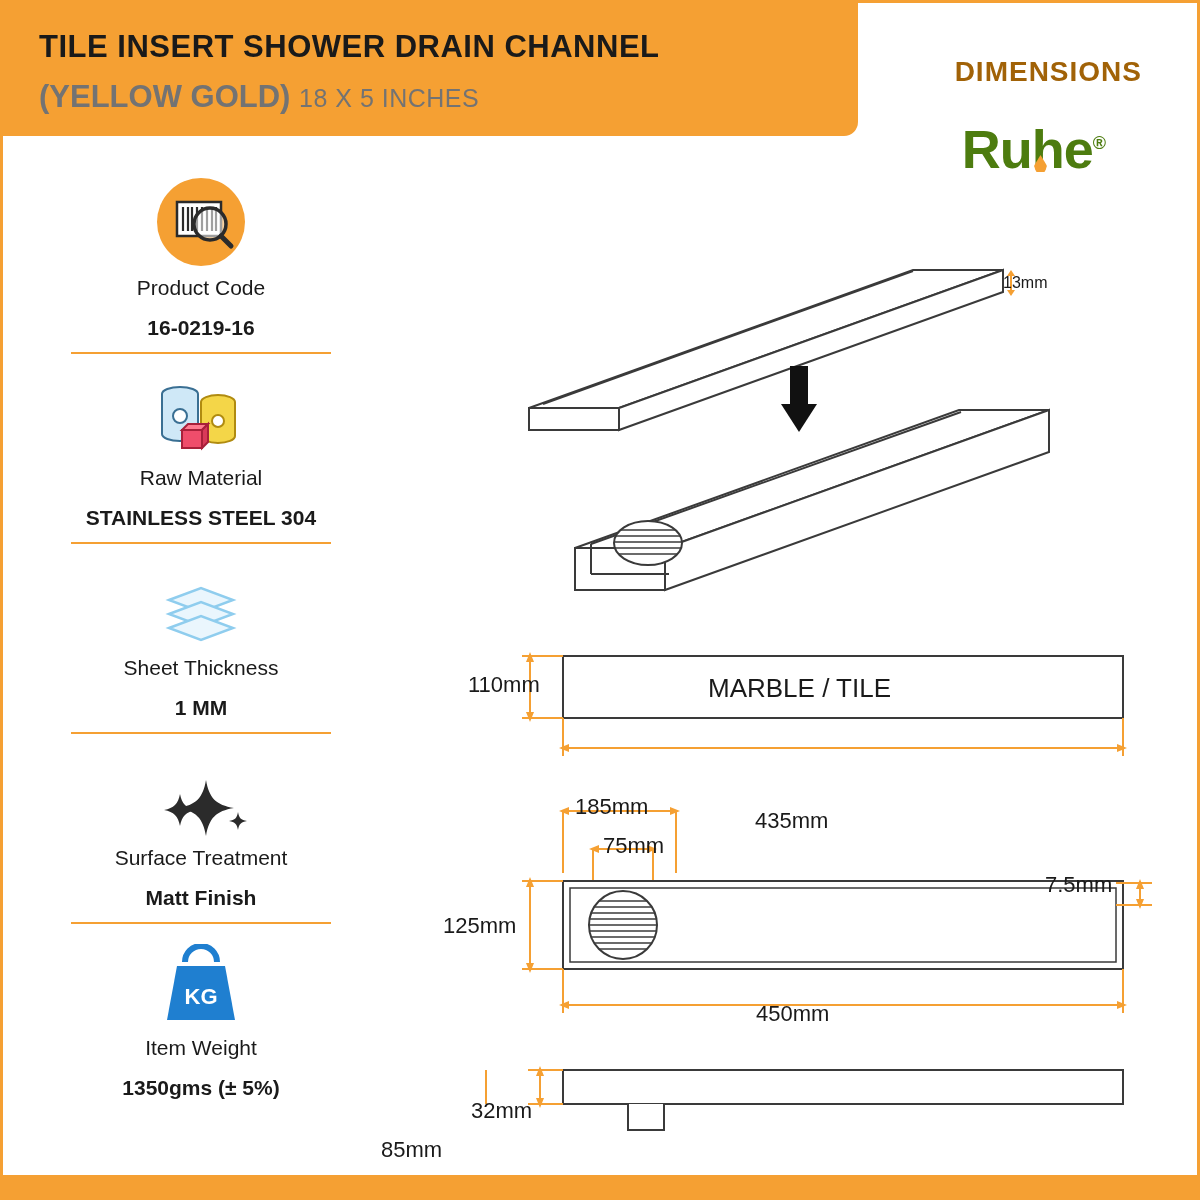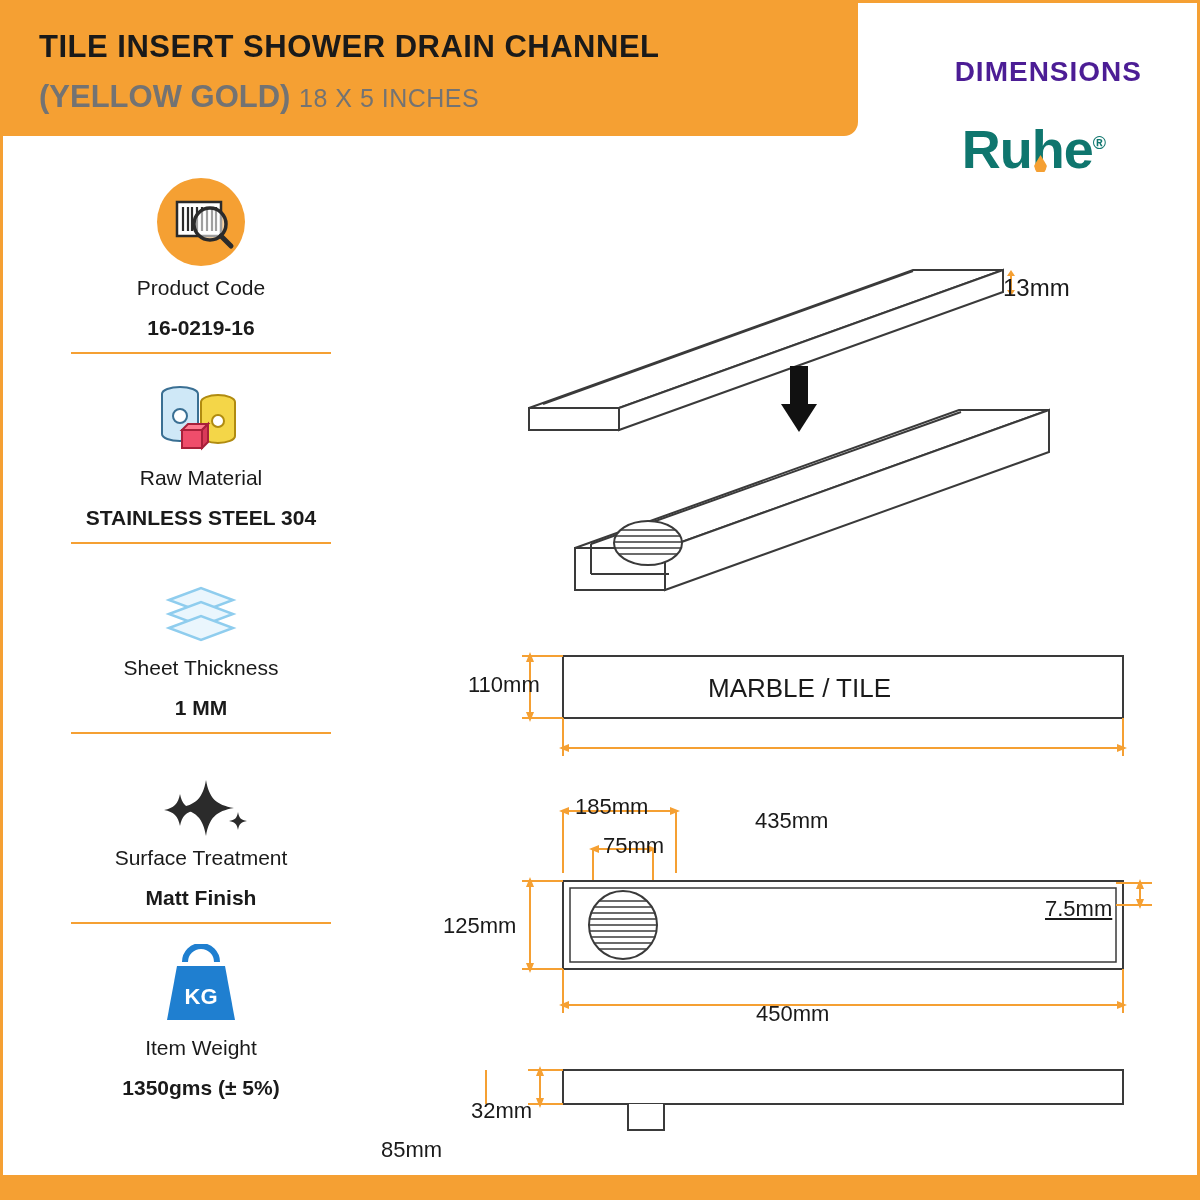--- a/index.html
+++ b/index.html
@@ -56,29 +56,29 @@
     font-weight: normal;
     letter-spacing: 0.5px;
   }
   .dimensions-label {
     position: absolute;
     right: 55px;
     top: 53px;
     font-size: 28px;
     font-weight: bold;
     letter-spacing: 1px;
-    color: #4c1d95;
+    color: #a16207;
   }
   .brand {
     position: absolute;
     right: 92px;
     top: 115px;
     font-size: 54px;
     font-weight: bold;
-    color: #0f766e;
+    color: #4d7c0f;
     letter-spacing: -1px;
   }
   .brand .reg {
     font-size: 18px;
     vertical-align: super;
     font-weight: bold;
   }
   .brand-drop {
     position: absolute;
     right: 150px;
@@ -126,21 +126,21 @@
   
   .drawings {
     position: absolute;
     left: 360px;
     top: 175px;
     width: 810px;
     height: 980px;
   }
   .dim-text {
     position: absolute;
-    font-size: 24px;
+    font-size: 16px;
     color: #1a1a1a;
     white-space: nowrap;
   }
   .dim-text.big {
     font-size: 22px;
   }
   .center-text {
     position: absolute;
     font-size: 26px;
     color: #1a1a1a;
@@ -384,21 +384,21 @@
         <line x1="95" y1="212" x2="655" y2="212"></line>
         <line x1="95" y1="176" x2="95" y2="220"></line>
         <line x1="655" y1="176" x2="655" y2="220"></line>
         <path d="M101 208 L91 212 L101 216" fill="#f5a033" stroke="none"></path>
         <path d="M649 208 L659 212 L649 216" fill="#f5a033" stroke="none"></path>
       </g>
     </svg>
     <div class="dim-text big" style="left:212px; top:616px;">185mm</div>
     <div class="dim-text big" style="left:240px; top:655px;">75mm</div>
     <div class="dim-text big" style="left:80px; top:735px;">125mm</div>
-    <div class="dim-text big" style="left:682px; top:718px;text-decoration:underline;">7.5mm</div>
+    <div class="dim-text big" style="left:682px; top:694px;">7.5mm</div>
     <div class="dim-text big" style="left:393px; top:823px;">450mm</div>
 
     <svg width="700" height="110" viewBox="0 0 700 110" style="position:absolute; left:105px; top:880px;">
       <rect x="95" y="12" width="560" height="34" fill="#ffffff" stroke="#3a3a3a" stroke-width="2"></rect>
       <path d="M160 46 L160 72 L196 72 L196 46" fill="#ffffff" stroke="#3a3a3a" stroke-width="2"></path>
 
       <g stroke="#f5a033" stroke-width="2">
         <line x1="72" y1="12" x2="72" y2="46"></line>
         <line x1="60" y1="12" x2="95" y2="12"></line>
         <line x1="60" y1="46" x2="95" y2="46"></line>

